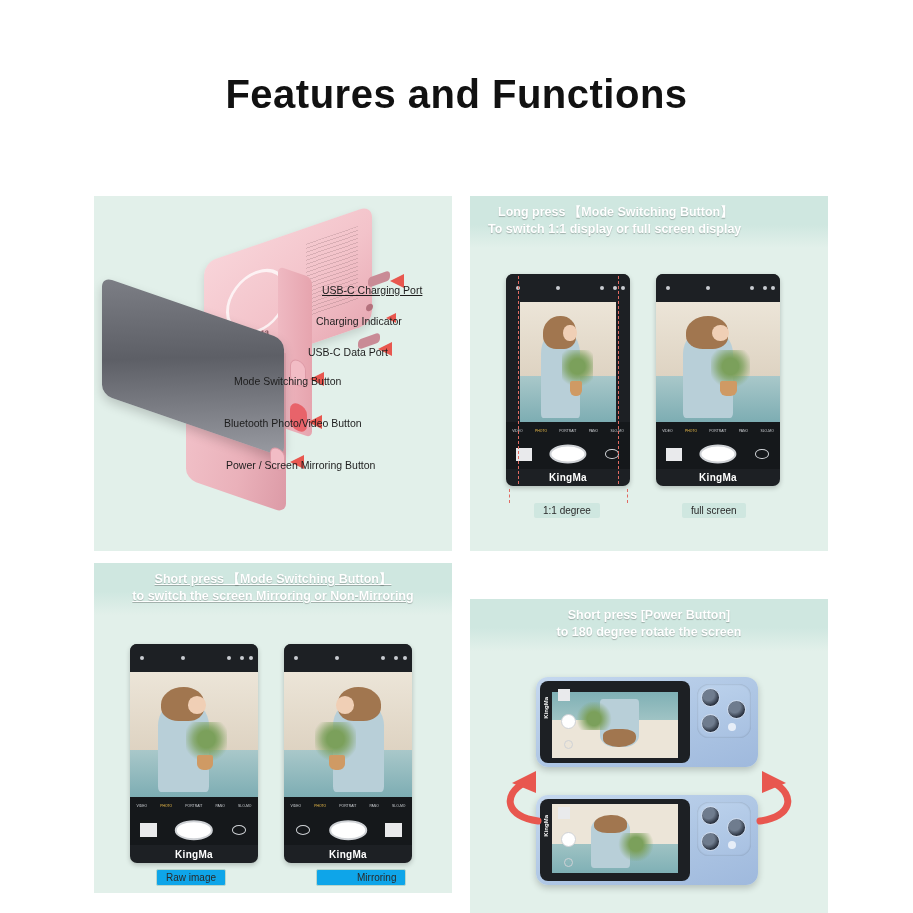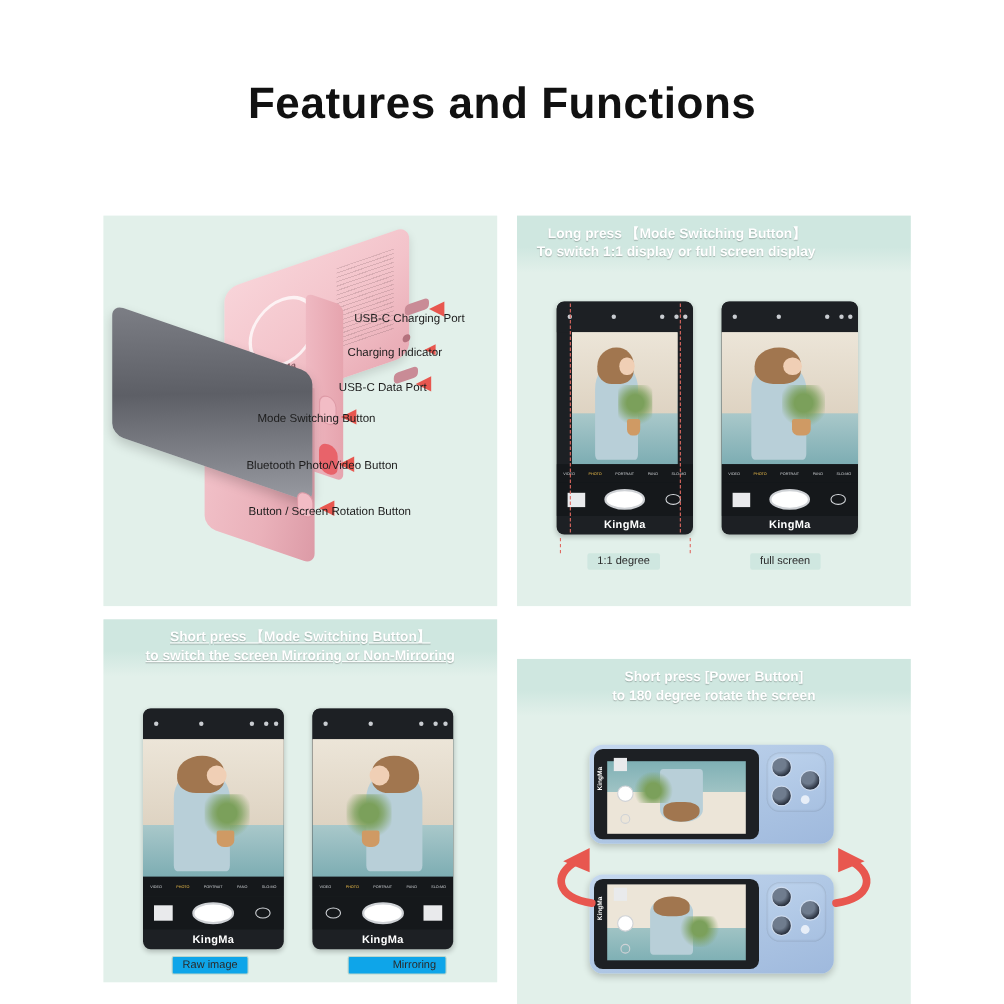--- a/index.html
+++ b/index.html
@@ -243,36 +243,36 @@
     <div class="pb-screen"></div>
 
     <div class="btn-usb1"></div>
     <div class="btn-ind"></div>
     <div class="btn-usb2"></div>
     <div class="btn-mode"></div>
     <div class="btn-shut"></div>
     <div class="btn-pow"></div>
 
     <div class="arrow" style="left:296px; top:78px;"></div>
-    <div class="ann" style="left:228px; top:88px;">USB-C Charging Port</div>
+    <div class="ann" style="left:228px; top:88px;text-decoration:underline;">USB-C Charging Port</div>
 
     <div class="arrow small" style="left:292px; top:117px;"></div>
     <div class="ann" style="left:222px; top:119px;">Charging Indicator</div>
 
     <div class="arrow" style="left:284px; top:146px;"></div>
     <div class="ann" style="left:214px; top:150px;">USB-C Data Port</div>
 
     <div class="arrow" style="left:216px; top:176px;"></div>
     <div class="ann" style="left:140px; top:179px;">Mode Switching Button</div>
 
     <div class="arrow" style="left:214px; top:219px;"></div>
     <div class="ann" style="left:130px; top:221px;">Bluetooth Photo/Video Button</div>
 
     <div class="arrow" style="left:196px; top:259px;"></div>
-    <div class="ann" style="left:132px; top:263px;">Button / Screen Rotation Button</div>
+    <div class="ann" style="left:132px; top:263px;">Power / Screen Mirroring Button</div>
   </div>
 </div>
 
 <div class="panel" id="panel-tr">
   <div class="caption-band band-tr">
     <div class="l1">Long press 【Mode Switching Button】</div>
     <div class="l2">To switch 1:1 display or full screen display</div>
   </div>
 
   <div class="phone" style="left:36px; top:78px; width:124px; height:212px;">

